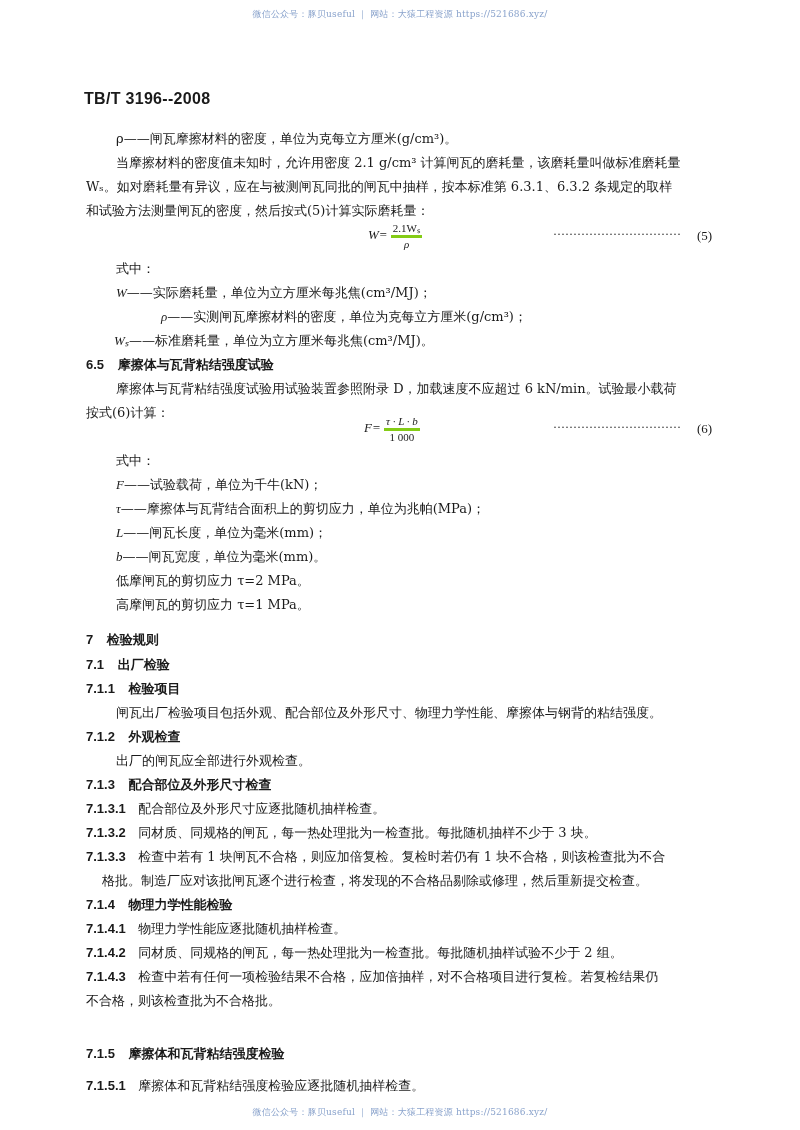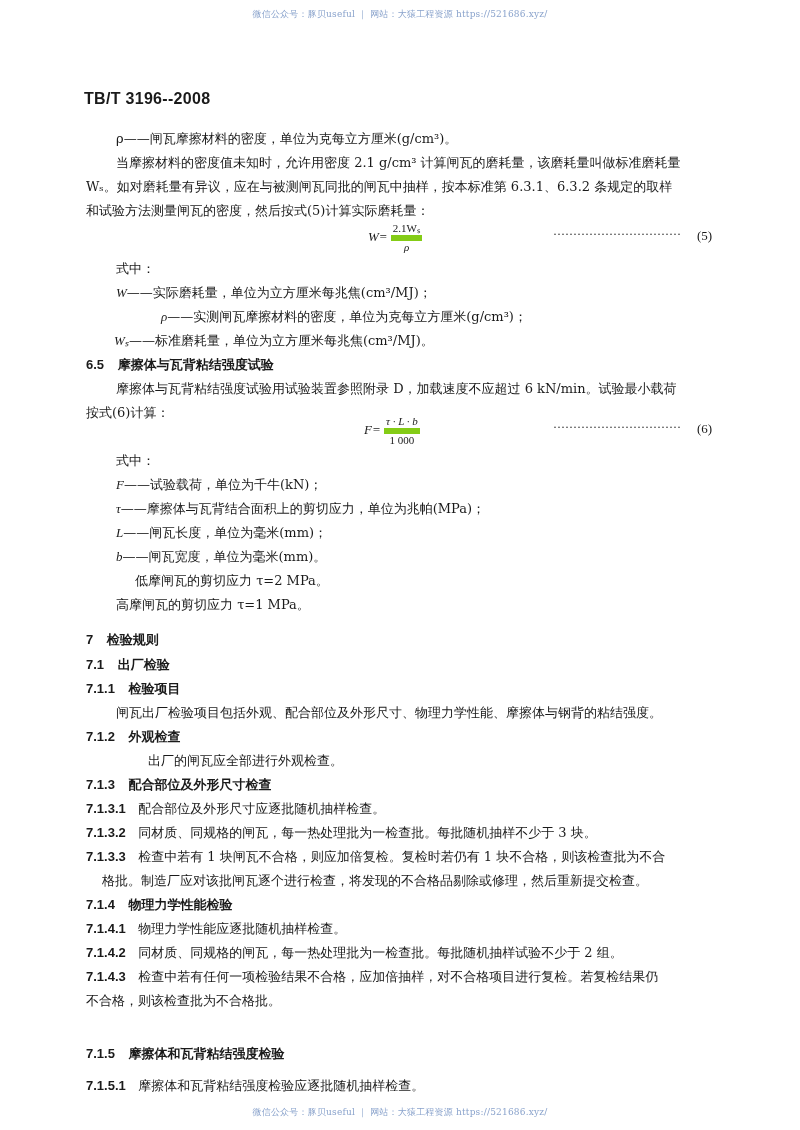--- a/index.html
+++ b/index.html
@@ -26,21 +26,21 @@
     font-family:"DejaVu Sans", "Liberation Sans", sans-serif; font-weight:bold; font-size:13px;
   }
   .num {
     font-family:"Liberation Sans", "DejaVu Sans", sans-serif; font-weight:bold; display:inline-block;
   }
   .sym { font-style:italic; font-family:"Liberation Serif", serif; }
   .formula {
     position:absolute; font-family:"Liberation Serif", serif; font-size:13px;
   }
   .frac { display:inline-block; vertical-align:middle; text-align:center; }
-  .frac .top { display:block; border-bottom:6px solid #84cc16; padding:0 2px; font-size:11px; line-height:13px; }
+  .frac .top { display:block; border-bottom:3px solid #84cc16; padding:0 2px; font-size:11px; line-height:13px; }
   .frac .bot { display:block; font-size:11px; line-height:13px; }
   .dots {
     position:absolute; font-family:"Liberation Serif", serif; font-size:12px; white-space:nowrap; letter-spacing:0px;
   }
 </style>
 </head>
 <body>
 
 <div class="watermark wm-top">微信公众号：豚贝useful ｜ 网站：大猿工程资源 https://521686.xyz/</div>
 
@@ -94,37 +94,37 @@
 </div>
 <div class="line ind1" style="top:501px;">
   <span class="sym">τ</span><span>——摩擦体与瓦背结合面积上的剪切应力，单位为兆帕(MPa)；</span>
 </div>
 <div class="line ind1" style="top:525px;">
   <span class="sym">L</span><span>——闸瓦长度，单位为毫米(mm)；</span>
 </div>
 <div class="line ind1" style="top:549px;">
   <span class="sym">b</span><span>——闸瓦宽度，单位为毫米(mm)。</span>
 </div>
-<div class="line ind1" style="top:573px;margin-left:19px;">低摩闸瓦的剪切应力 τ=2 MPa。</div>
+<div class="line ind1" style="top:573px;">低摩闸瓦的剪切应力 τ=2 MPa。</div>
 <div class="line ind1" style="top:597px;">高摩闸瓦的剪切应力 τ=1 MPa。</div>
 
 <div class="line ind0 heading" style="top:632px;">
   <span class="num">7</span>&nbsp;&nbsp;&nbsp;<span>检验规则</span>
 </div>
 <div class="line ind0 heading" style="top:657px;">
   <span class="num">7.1</span>&nbsp;&nbsp;&nbsp;<span>出厂检验</span>
 </div>
 <div class="line ind0 heading" style="top:681px;">
   <span class="num">7.1.1</span>&nbsp;&nbsp;&nbsp;<span>检验项目</span>
 </div>
 <div class="line ind1" style="top:705px;">闸瓦出厂检验项目包括外观、配合部位及外形尺寸、物理力学性能、摩擦体与钢背的粘结强度。</div>
 <div class="line ind0 heading" style="top:729px;">
   <span class="num">7.1.2</span>&nbsp;&nbsp;&nbsp;<span>外观检查</span>
 </div>
-<div class="line ind1" style="top:753px;margin-left:32px;">出厂的闸瓦应全部进行外观检查。</div>
+<div class="line ind1" style="top:753px;">出厂的闸瓦应全部进行外观检查。</div>
 <div class="line ind0 heading" style="top:777px;">
   <span class="num">7.1.3</span>&nbsp;&nbsp;&nbsp;<span>配合部位及外形尺寸检查</span>
 </div>
 <div class="line ind0" style="top:801px;">
   <span class="num">7.1.3.1</span>&nbsp;&nbsp;&nbsp;<span>配合部位及外形尺寸应逐批随机抽样检查。</span>
 </div>
 <div class="line ind0" style="top:825px;">
   <span class="num">7.1.3.2</span>&nbsp;&nbsp;&nbsp;<span>同材质、同规格的闸瓦，每一热处理批为一检查批。每批随机抽样不少于 3 块。</span>
 </div>
 <div class="line ind0" style="top:849px;">

